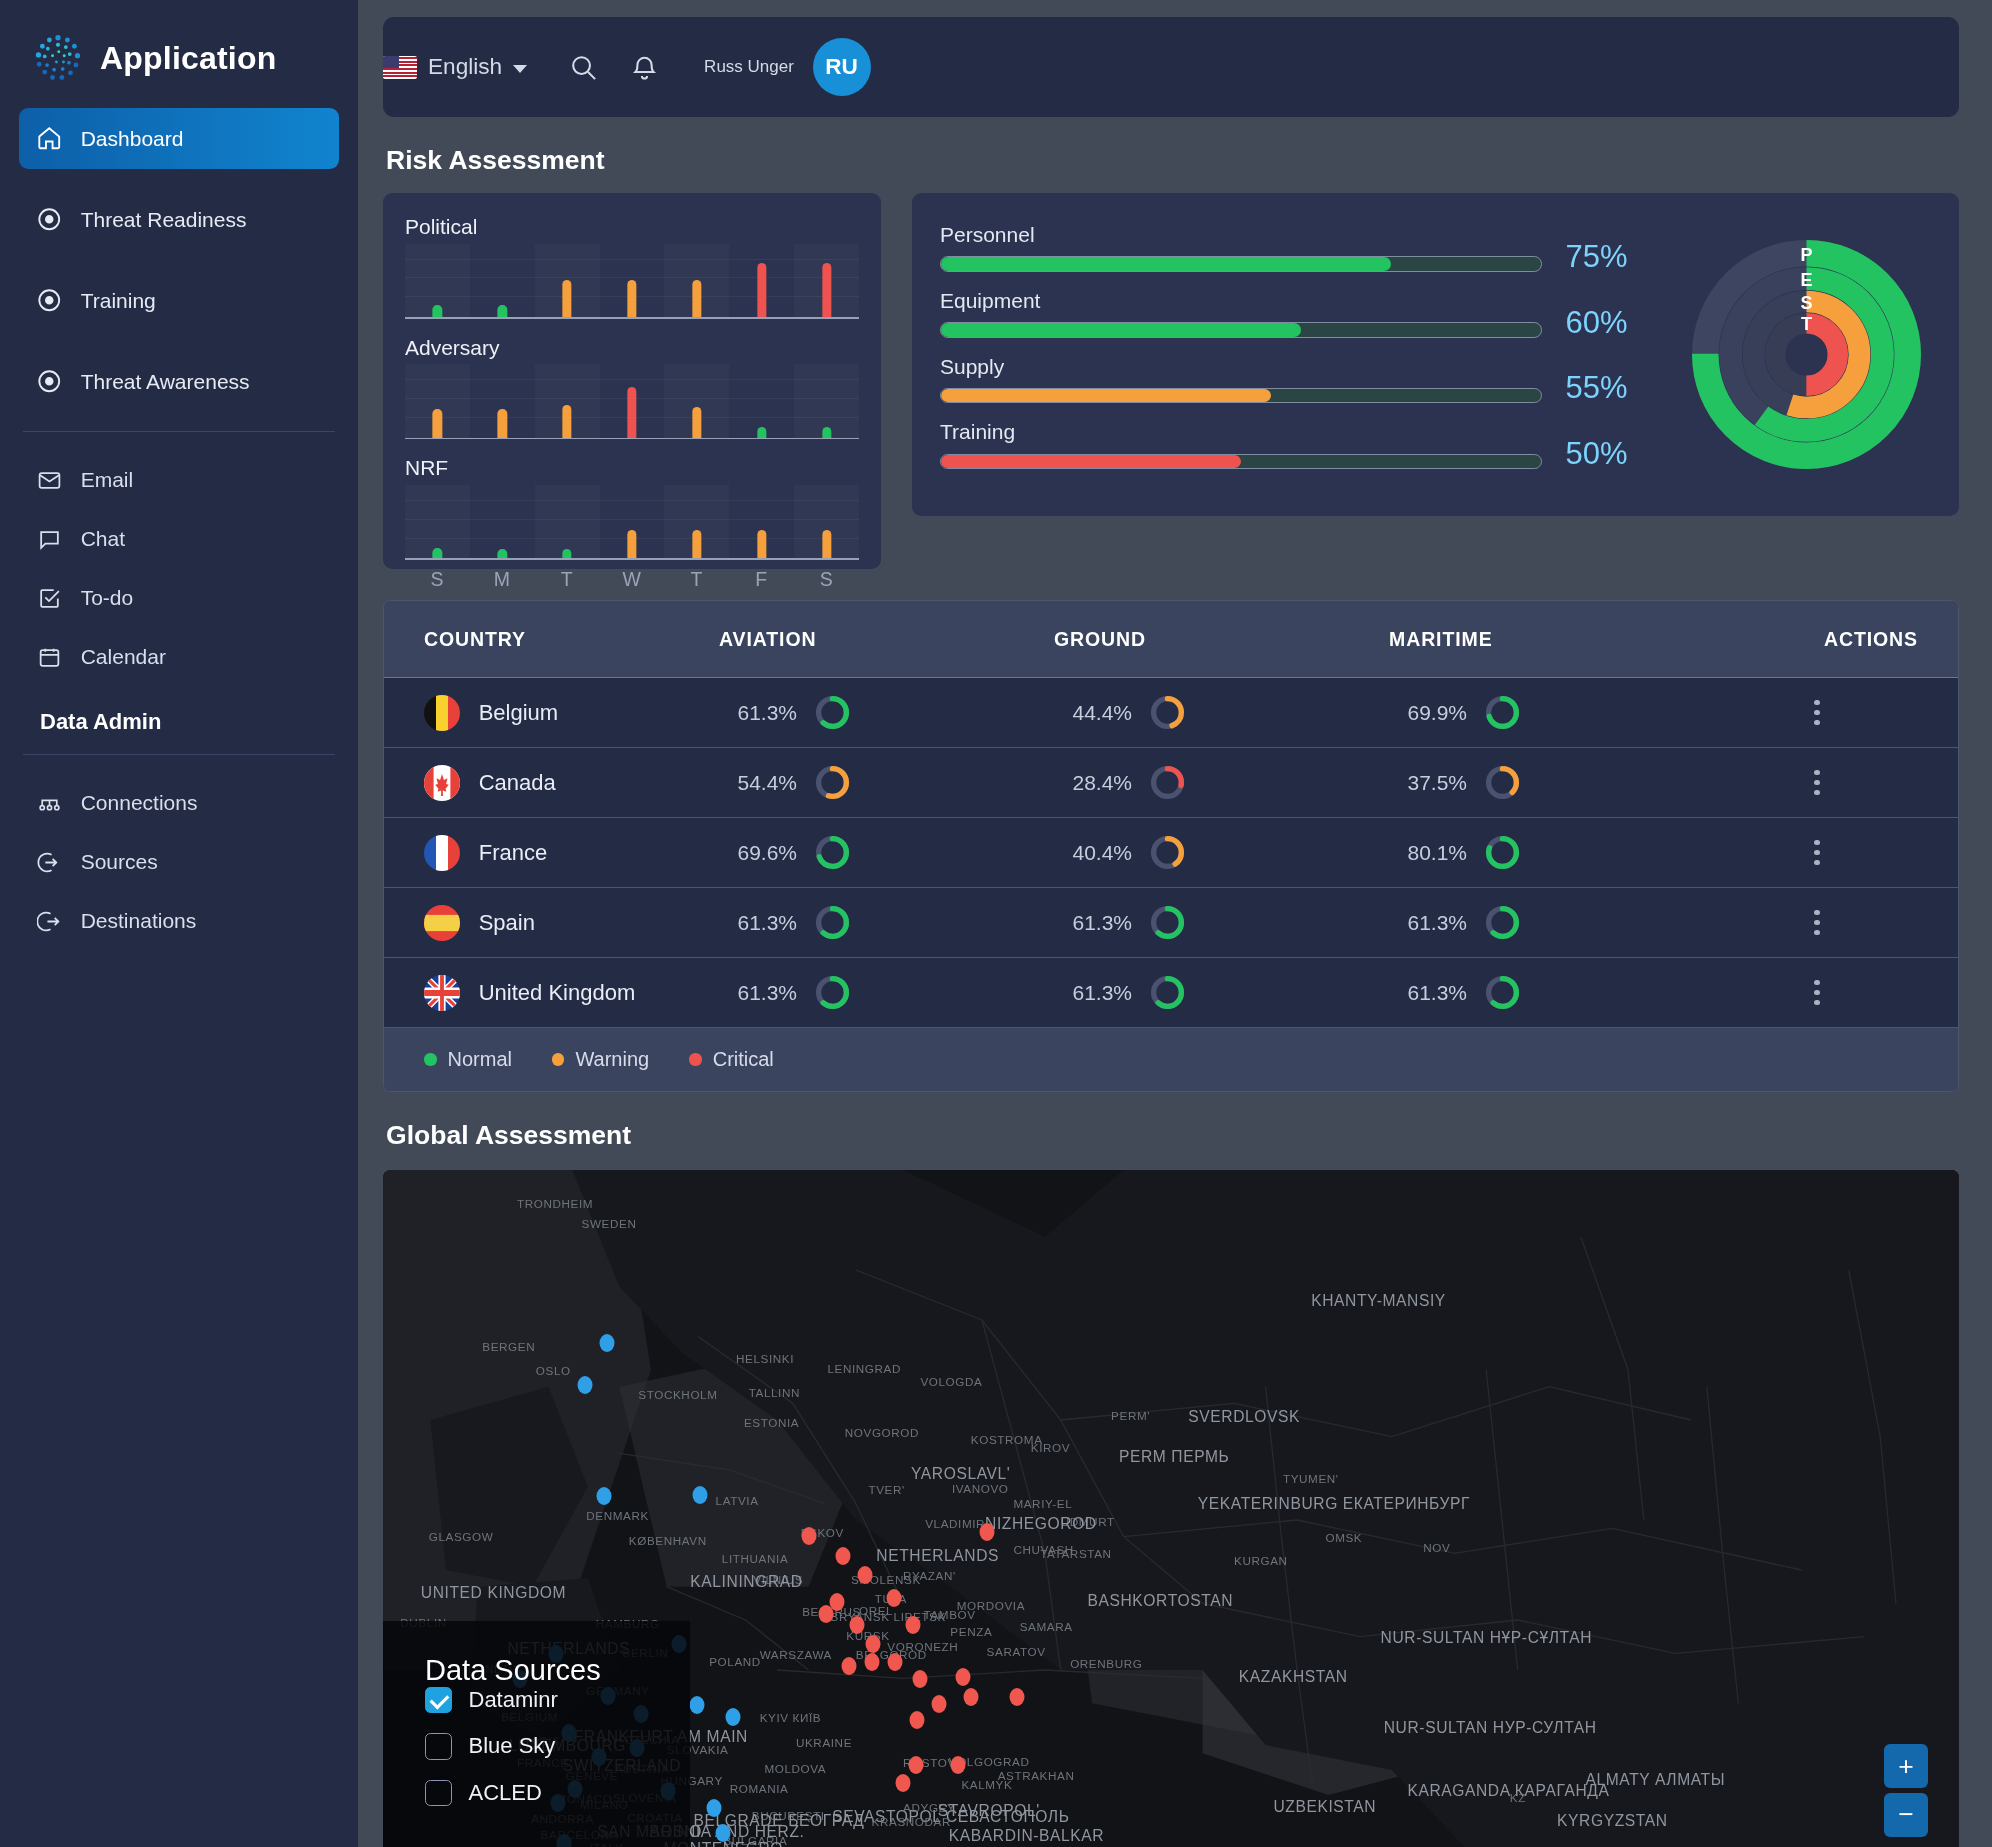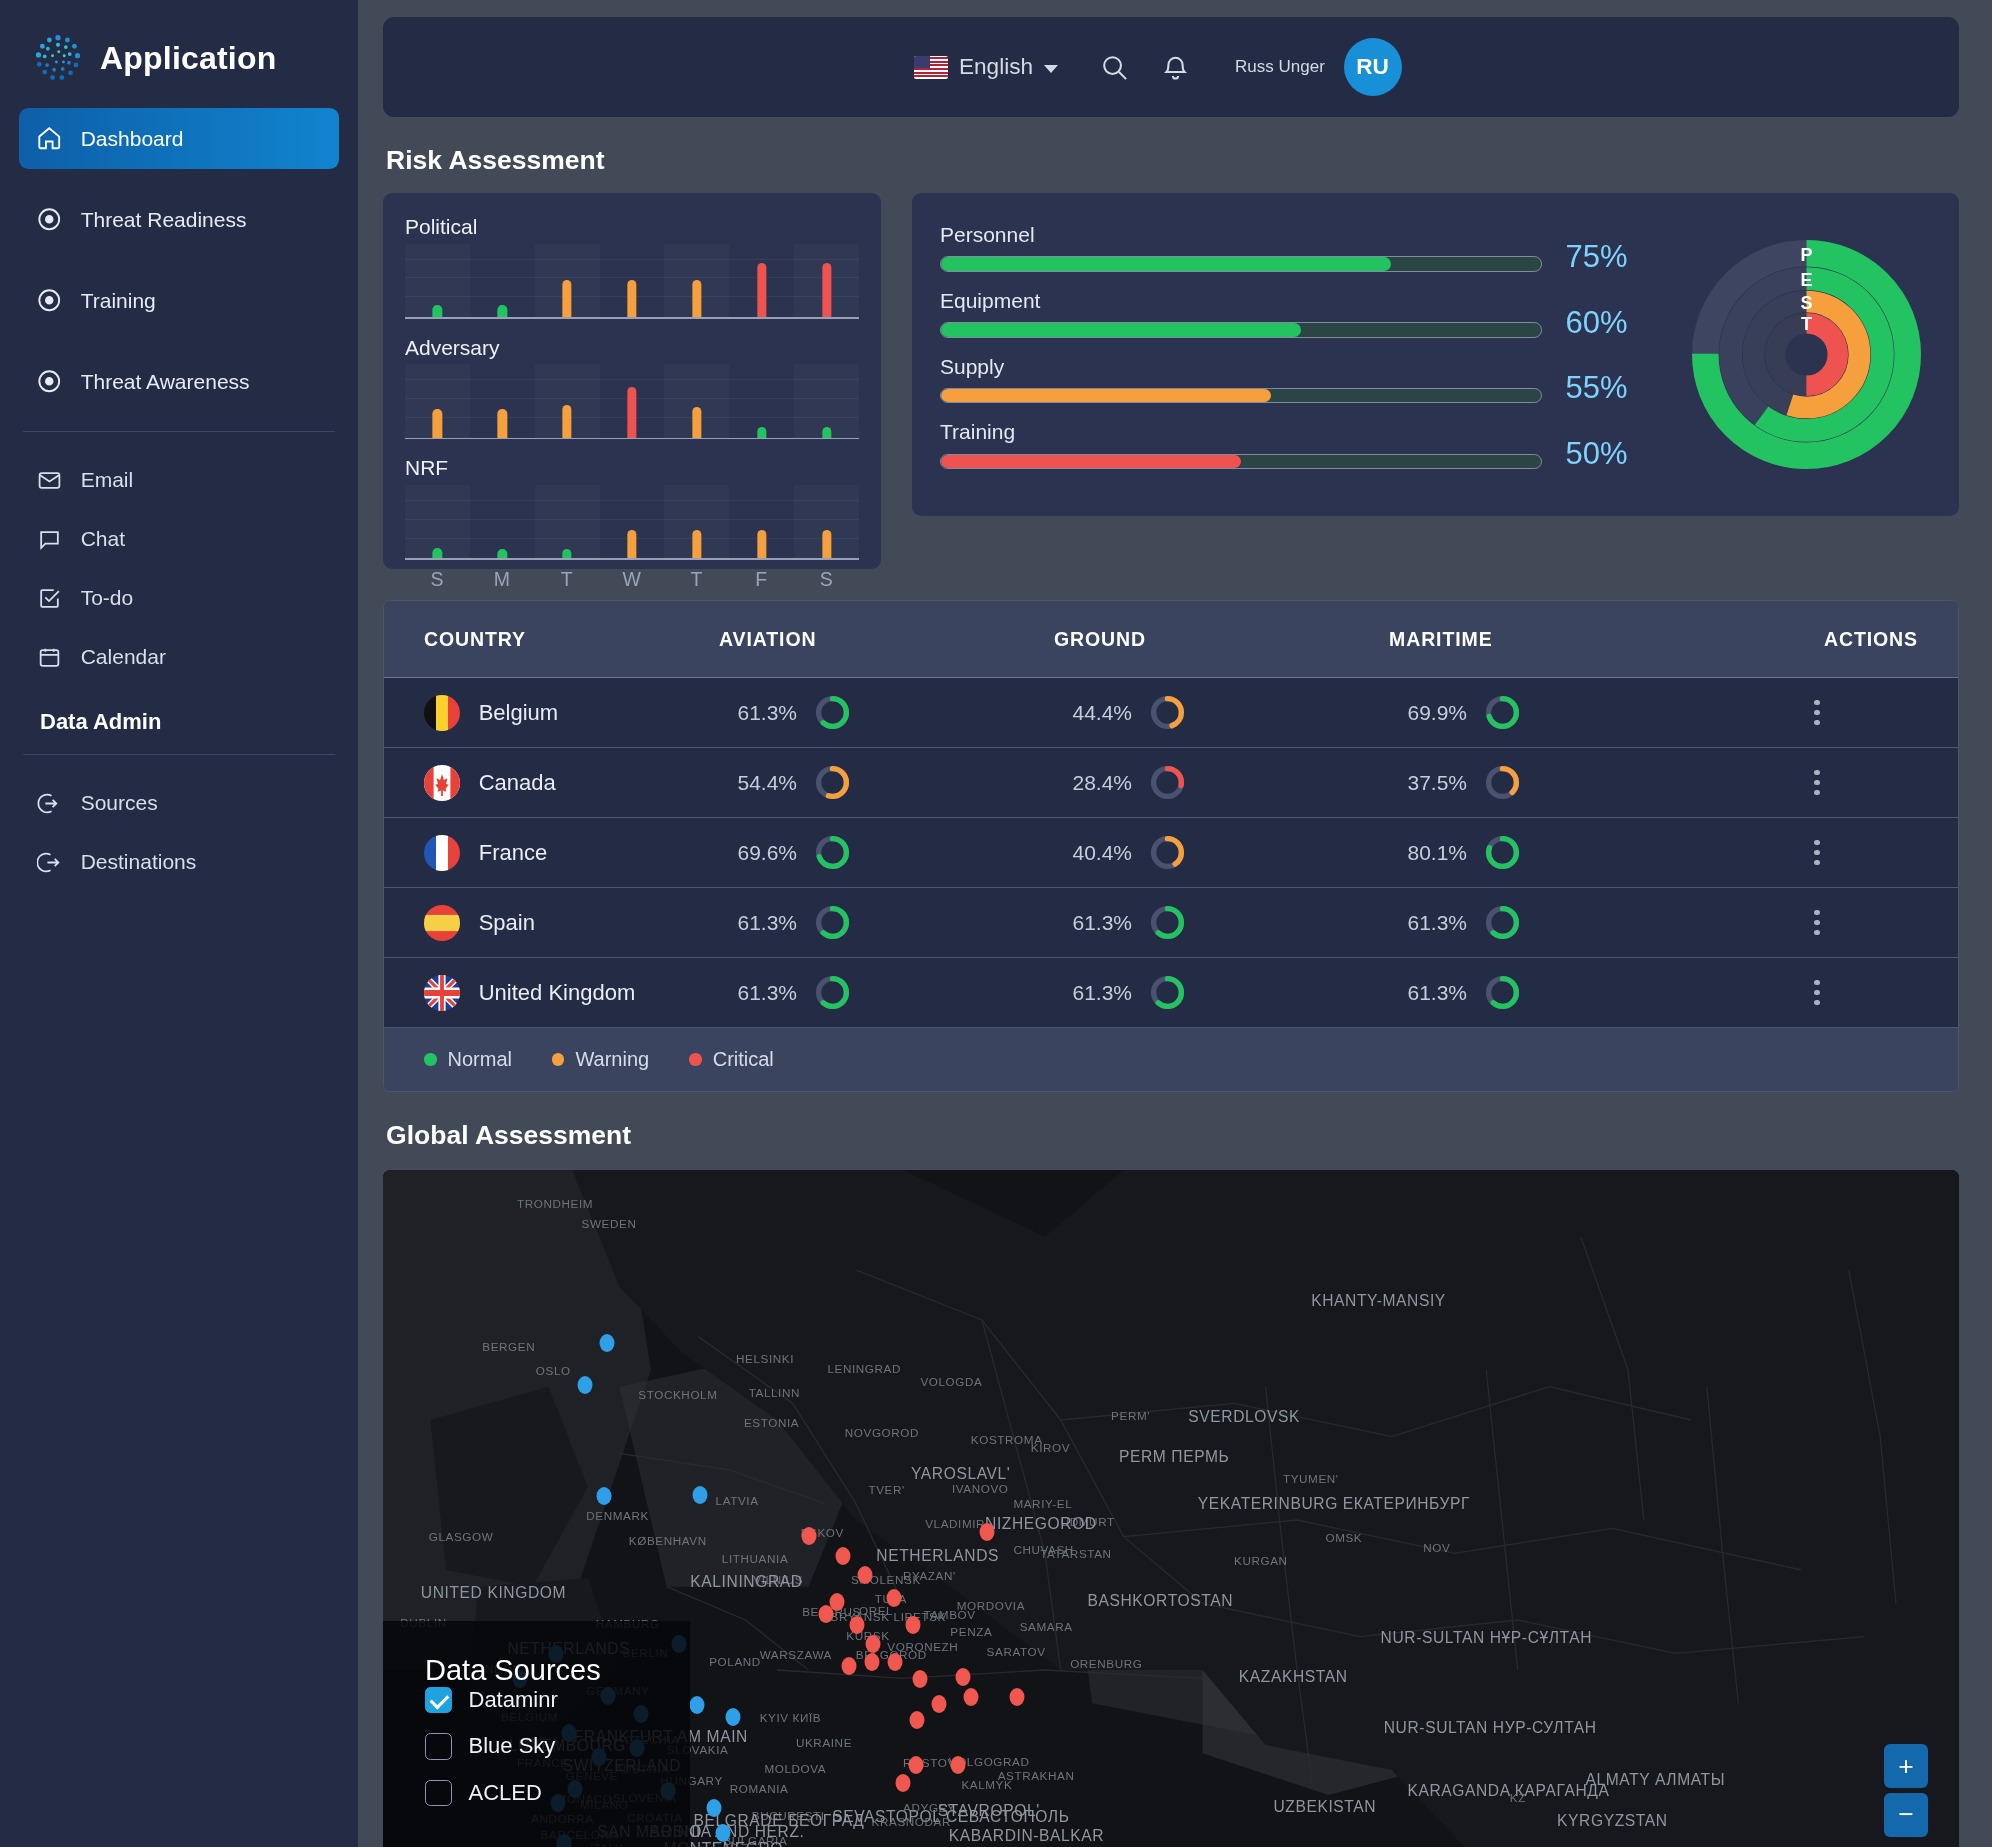--- a/index.html
+++ b/index.html
@@ -42,21 +42,21 @@
   .section-label {
     color:#ffffff; font-size:22px; font-weight:bold;
     padding: 22px 0 0 40px;
   }
 
   
   .main { flex: 1 1 auto; padding: 17px 33px 0 25px; overflow: hidden; }
 
   .topbar {
     height: 100px; background: #242b45; border-radius: 11px;
-    display:flex; align-items:center; justify-content:center;
+    display:flex; align-items:center; justify-content:flex-start;
     padding-right: 26.5px; gap: 0;
   }
   .lang { display:flex; align-items:center; gap:11px; cursor:pointer; margin-right: 33px;}
   .flag-us { width: 34px; height: 23px; border-radius: 2.3px; overflow:hidden; position:relative; background:#b22234; flex:0 0 34px;}
   .flag-us .stripe { position:absolute; left:0; right:0; height: 1.8px; background:#ffffff; }
   .flag-us .canton { position:absolute; left:0; top:0; width:15.6px; height:12.5px; background:#3c3b6e; }
   .lang-label { color:#d4dae6; font-size:22.6px; }
   .chev { width:0;height:0;border-left:7px solid transparent;border-right:7px solid transparent;border-top:8.6px solid #d4dae6; margin-top:3.1px;}
   .icon-btn { width:47px;height:47px;display:flex;align-items:center;justify-content:center;cursor:pointer;margin-right:14px;}
   .username { color:#d4dae6; font-size:17px; margin: 0 18.7px 0 22px; }
@@ -273,20 +273,31 @@
             </svg>
         </span>
         <span>Calendar</span>
       </div>
     </nav>
 
     <div class="section-label">Data Admin</div>
     <div class="divider"></div>
 
     <nav class="nav-secondary">
+      <div class="nav-item">
+        <span class="ico">
+          <svg width="25" height="25" viewBox="0 0 24 24" fill="none" stroke="#d9dfeb" stroke-width="1.6">
+              <circle cx="5" cy="16" r="2"></circle>
+              <circle cx="12" cy="16" r="2"></circle>
+              <circle cx="19" cy="16" r="2"></circle>
+              <path d="M5 14V9h14v5M12 14V9"></path>
+            </svg>
+        </span>
+        <span>Connections</span>
+      </div>
       <div class="nav-item">
         <span class="ico">
           <svg width="25" height="25" viewBox="0 0 24 24" fill="none" stroke="#d9dfeb" stroke-width="1.7">
               <path d="M14 4.6A8.5 8.5 0 1 0 14 19.4"></path>
               <path d="M8 12h11M15 8.5l3.5 3.5L15 15.5"></path>
             </svg>
         </span>
         <span>Sources</span>
       </div>
       <div class="nav-item">

